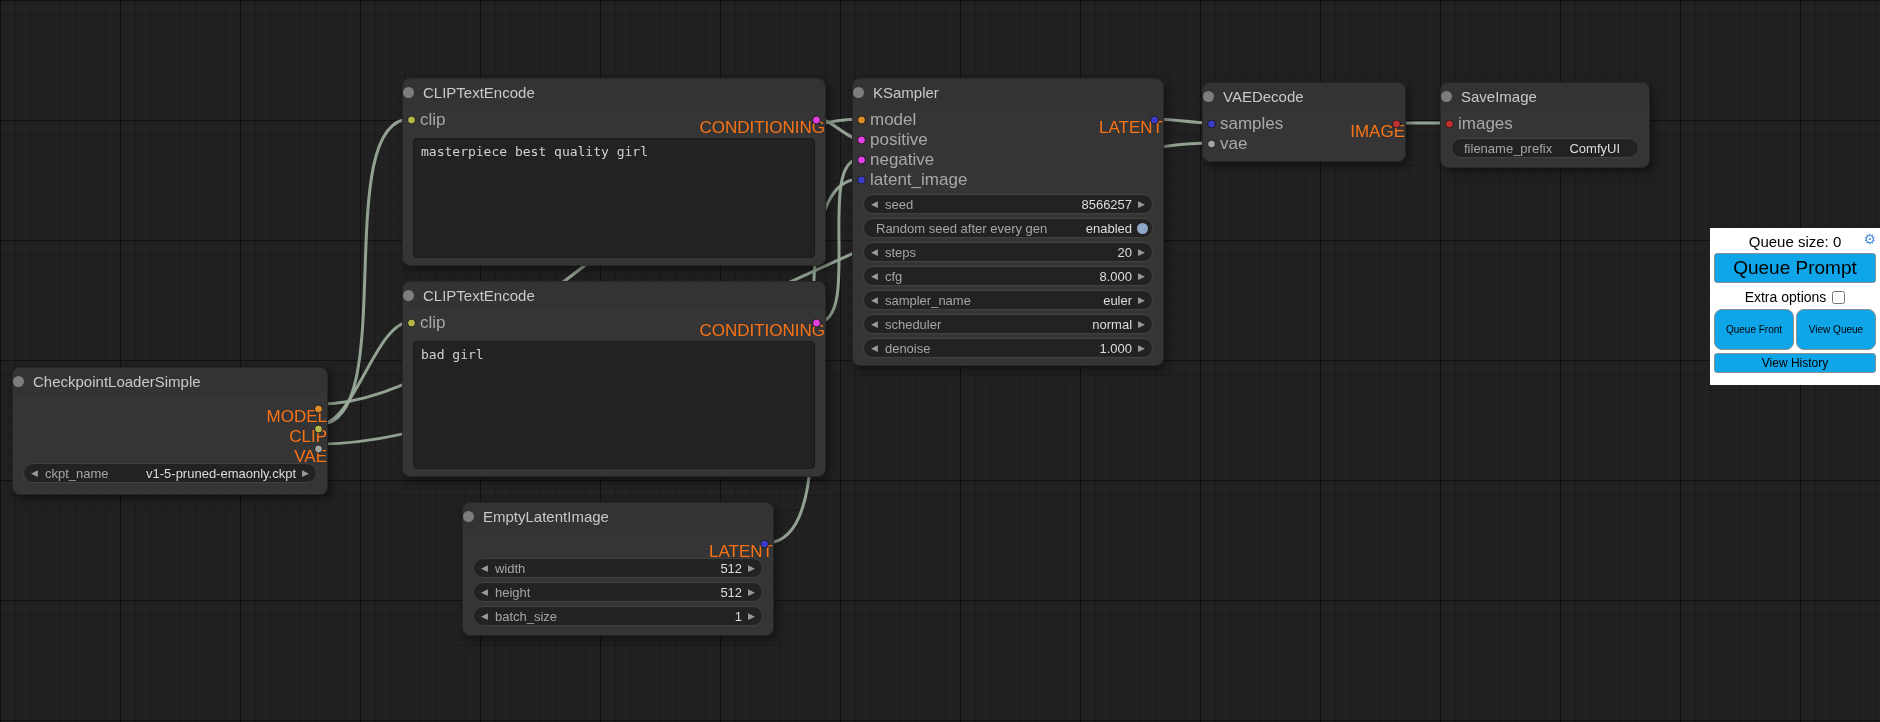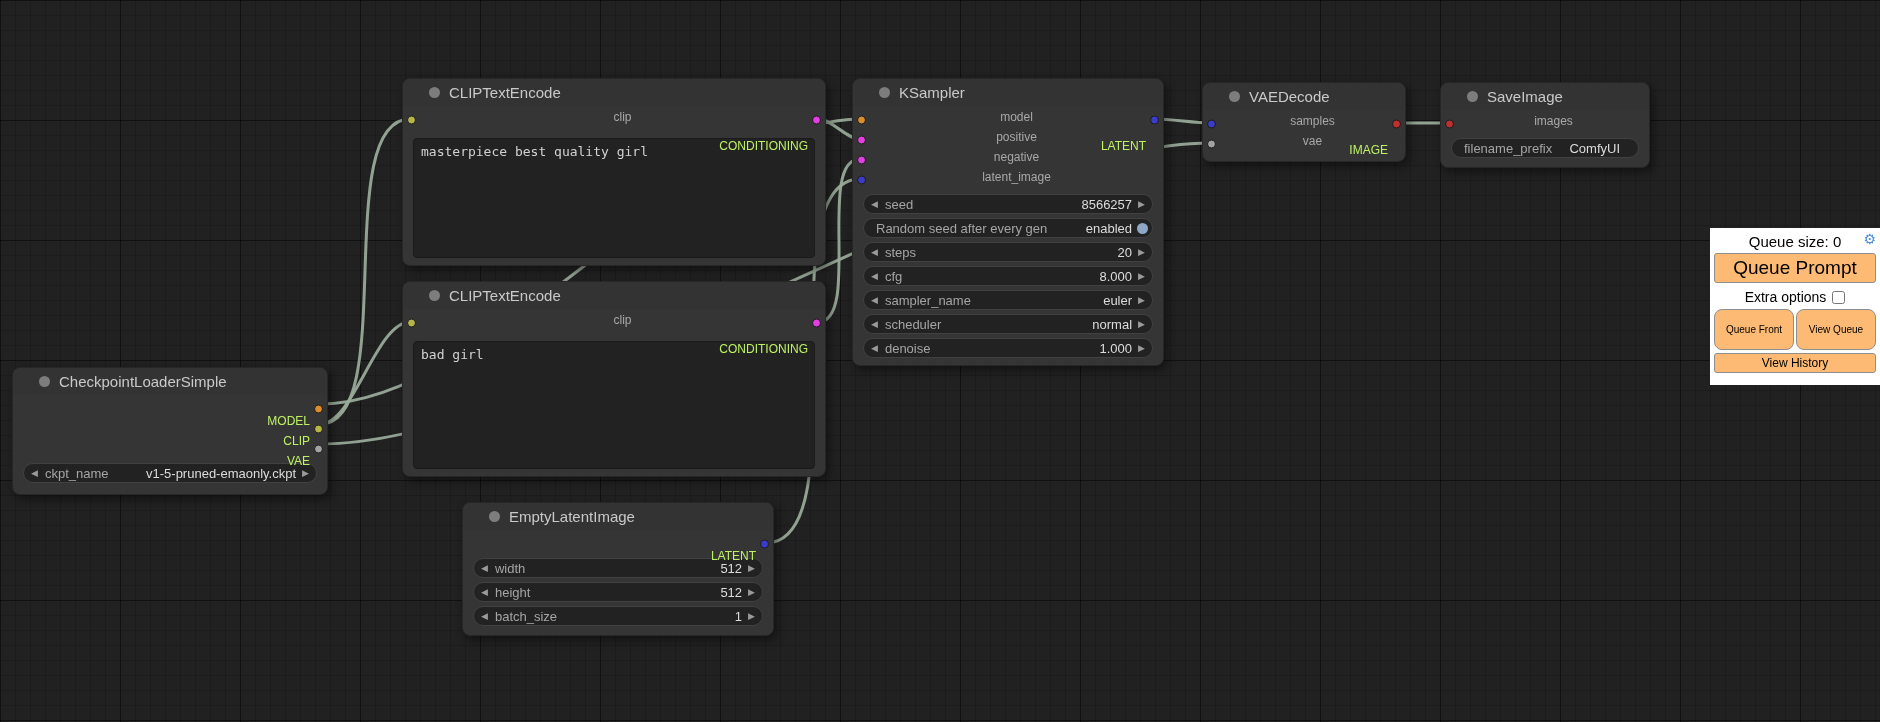--- a/index.html
+++ b/index.html
@@ -17,28 +17,28 @@
   .wires{position:absolute;left:0;top:0;z-index:1;}
   .wires path{stroke:#99AA99;stroke-width:3;fill:none;stroke-opacity:.95;}
 
   .node{
     position:absolute;z-index:2;background:#353535;border:1px solid #272727;
     border-radius:8px;box-shadow:3px 4px 10px rgba(0,0,0,.45);
     box-sizing:border-box;color:#a8a8a8;
   }
   .node-title{
     height:27px;background:#333333;border-radius:7px 7px 0 0;
-    display:flex;align-items:center;gap:9px;padding:0 26px;
+    display:flex;align-items:center;gap:9px;padding:0 0;
     color:#c9c9c9;font-size:15px;
   }
   .tdot{width:11px;height:11px;border-radius:50%;background:#7d7d7d;flex:0 0 auto;}
   .rows{margin-top:4px;}
-  .slot-row{position:relative;height:20px;display:flex;align-items:center;font-size:12px;flex-direction:column;}
+  .slot-row{position:relative;height:20px;display:flex;align-items:center;font-size:17px;}
   .in-label{padding-left:17px;color:#a8a8a8;}
-  .out-label{margin-left:auto;padding-right:17px;color:#bef264;margin-top:15px;}
+  .out-label{margin-left:auto;color:#f97316;margin-top:15px;}
   .dot{position:absolute;width:9px;height:9px;border-radius:50%;top:50%;transform:translateY(-50%);border:1px solid #1c1c1c;box-sizing:border-box;}
   .in-dot{left:4px;} .out-dot{right:4px;}
   .c-model{background:#D98E2B;} .c-clip{background:#B5B548;} .c-vae{background:#A3A3A3;}
   .c-cond{background:#E23FE2;} .c-latent{background:#3C3CC8;} .c-image{background:#BE3030;}
 
   .widgets{display:flex;flex-direction:column;gap:4px;margin:4px 10px 0;}
   .widget{
     height:20px;background:#222222;border:1px solid #414141;border-radius:10px;
     display:flex;align-items:center;font-size:13px;box-sizing:border-box;
   }
@@ -60,21 +60,21 @@
 
   
   .menu{
     position:absolute;z-index:3;left:1710px;top:228px;width:170px;
     background:#ffffff;color:#000;padding:2px 4px 12px;box-sizing:border-box;
     font-size:15px;
   }
   .menu-header{position:relative;text-align:center;padding:3px 0 2px;font-size:15px;}
   .gear{position:absolute;right:0;top:1px;color:#4a90d9;font-size:14px;cursor:pointer;}
   .menu button{
-    font-family:"Liberation Sans",sans-serif;background:#fdba74;border:1px solid #8f8f8f;
+    font-family:"Liberation Sans",sans-serif;background:#0ea5e9;border:1px solid #8f8f8f;
     border-radius:3px;color:#000;cursor:pointer;
   }
   .qp{display:block;width:100%;font-size:19px;padding:3px 0;margin:1px 0 4px;}
   .extra{display:flex;align-items:center;justify-content:center;gap:6px;font-size:14px;padding:2px 0 4px;}
   .extra input{margin:0;}
   .qrow{display:flex;gap:2px;}
   .qrow button{flex:1;font-size:10px;padding:14px 0;border-radius:8px;}
   .vh{display:block;width:100%;font-size:12px;padding:2px 6px;margin-top:3px;}
   .big-btns{margin-top:14px;text-align:center;}
   .big-btns button{display:block;margin:7px auto 0;font-size:17px;padding:2px 13px;}

